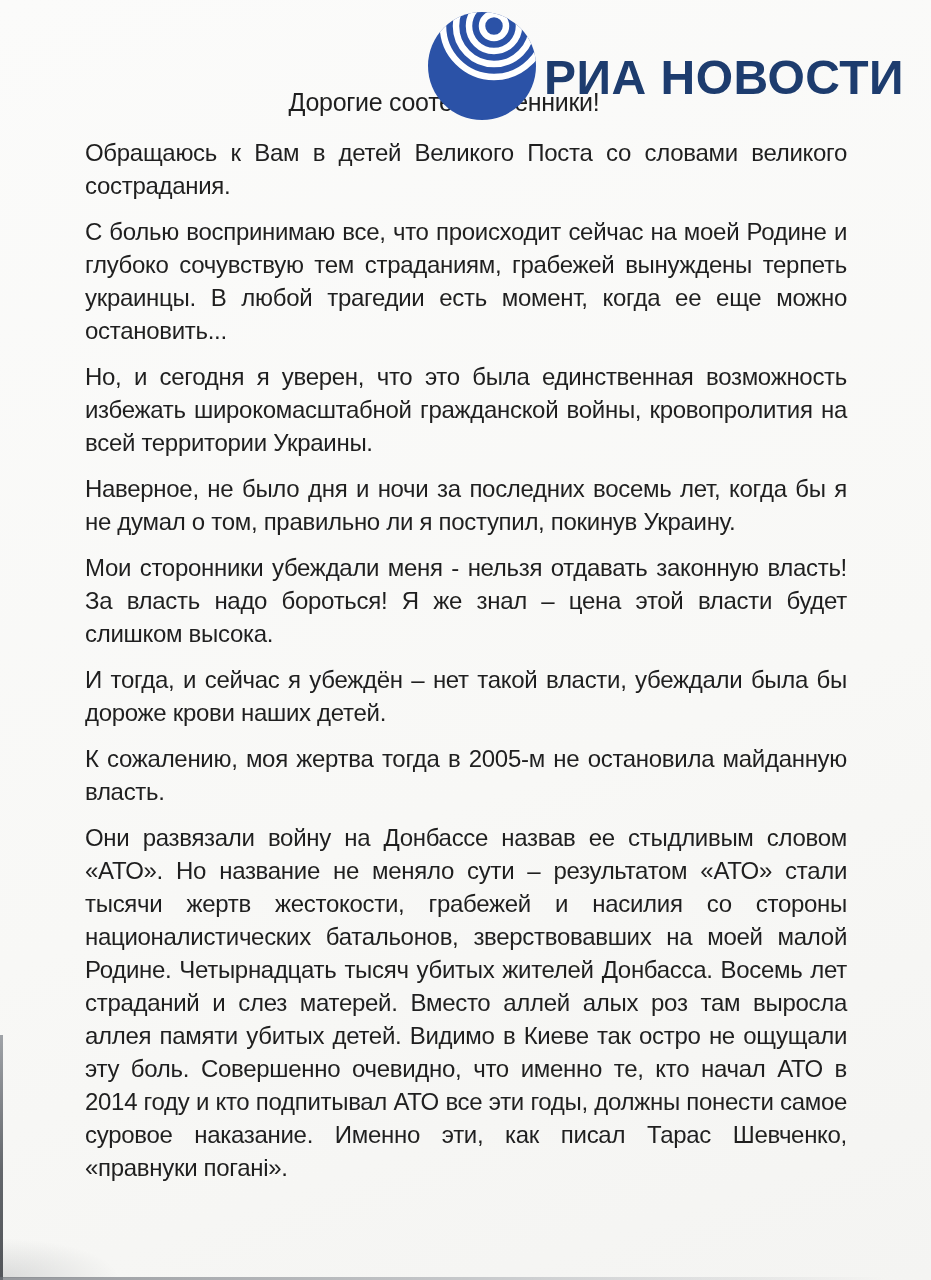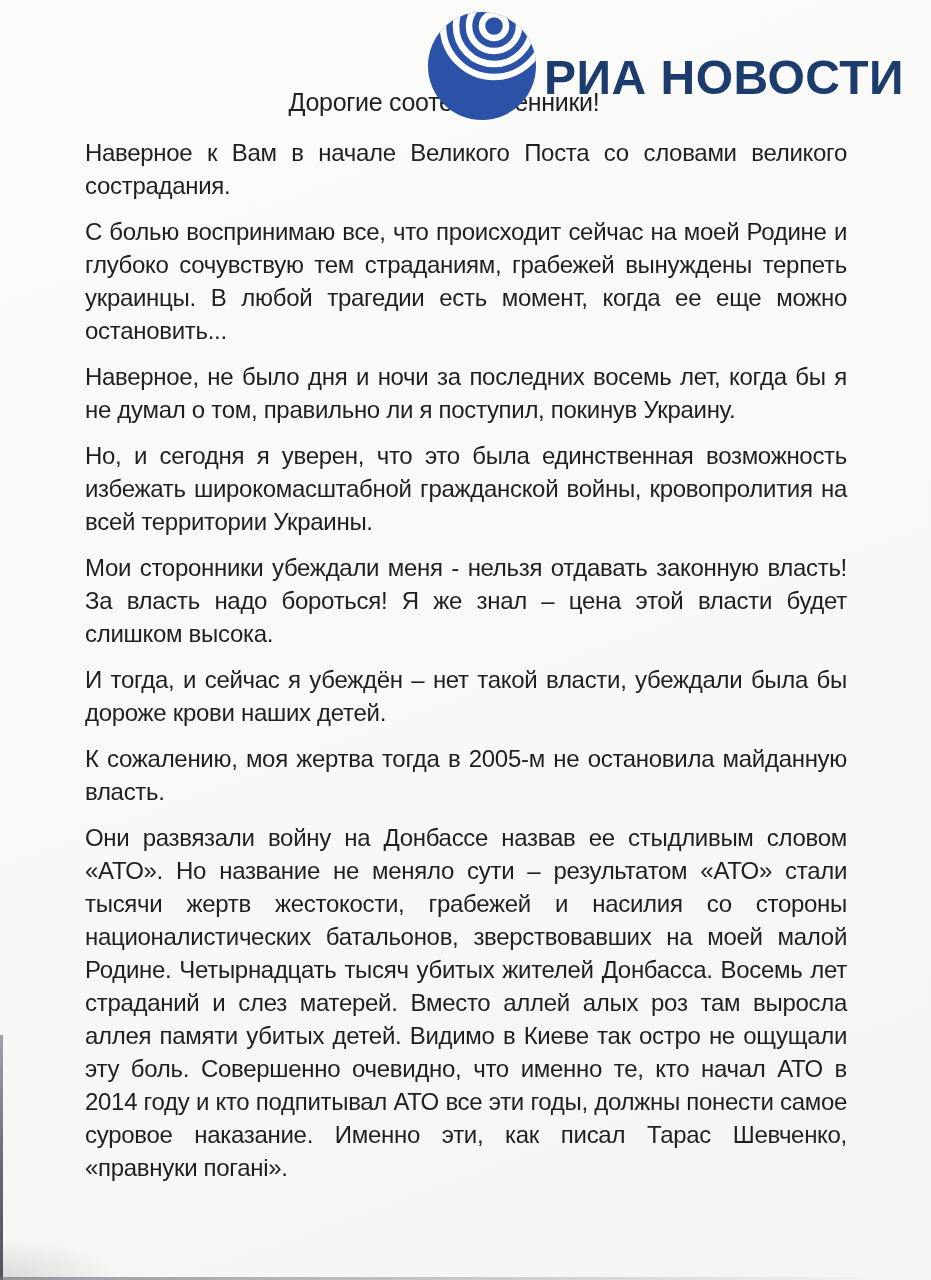--- a/index.html
+++ b/index.html
@@ -79,24 +79,24 @@
         <circle cx="66" cy="14" r="25"></circle>
         <circle cx="66" cy="14" r="38"></circle>
         <circle cx="66" cy="14" r="51"></circle>
       </g>
     </svg>
     <span class="logo-text" style="color:#1d3c6e">РИА НОВОСТИ</span>
   </div>
 
   <div class="content">
     <h1 class="salutation">Дорогие соотечественники!</h1>
-    <p class="para">Наверное к Вам в начале Великого Поста со словами великого сострадания.</p>
+    <p class="para">Обращаюсь к Вам в детей Великого Поста со словами великого сострадания.</p>
     <p class="para">С болью воспринимаю все, что происходит сейчас на моей Родине и глубоко сочувствую тем страданиям, грабежей вынуждены терпеть украинцы. В любой трагедии есть момент, когда ее еще можно остановить...</p>
+    <p class="para">Но, и сегодня я уверен, что это была единственная возможность избежать широкомасштабной гражданской войны, кровопролития на всей территории Украины.</p>
     <p class="para">Наверное, не было дня и ночи за последних восемь лет, когда бы я не думал о том, правильно ли я поступил, покинув Украину.</p>
-    <p class="para">Но, и сегодня я уверен, что это была единственная возможность избежать широкомасштабной гражданской войны, кровопролития на всей территории Украины.</p>
     <p class="para">Мои сторонники убеждали меня - нельзя отдавать законную власть! За власть надо бороться! Я же знал – цена этой власти будет слишком высока.</p>
     <p class="para">И тогда, и сейчас я убеждён – нет такой власти, убеждали была бы дороже крови наших детей.</p>
     <p class="para">К сожалению, моя жертва тогда в 2005-м не остановила майданную власть.</p>
     <p class="para">Они развязали войну на Донбассе назвав ее стыдливым словом «АТО». Но название не меняло сути – результатом «АТО» стали тысячи жертв жестокости, грабежей и насилия со стороны националистических батальонов, зверствовавших на моей малой Родине. Четырнадцать тысяч убитых жителей Донбасса. Восемь лет страданий и слез матерей. Вместо аллей алых роз там выросла аллея памяти убитых детей. Видимо в Киеве так остро не ощущали эту боль. Совершенно очевидно, что именно те, кто начал АТО в 2014 году и кто подпитывал АТО все эти годы, должны понести самое суровое наказание. Именно эти, как писал Тарас Шевченко, «правнуки погані».</p>
   </div>
 
   <div class="edge-left"></div>
   <div class="edge-bottom"></div>
   <div class="corner-smudge"></div>
 

